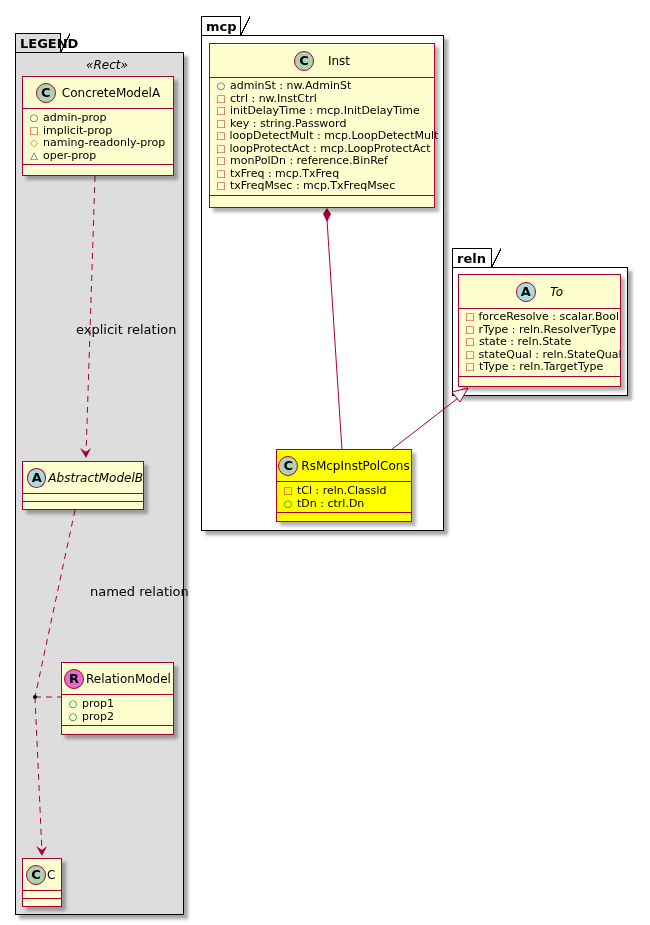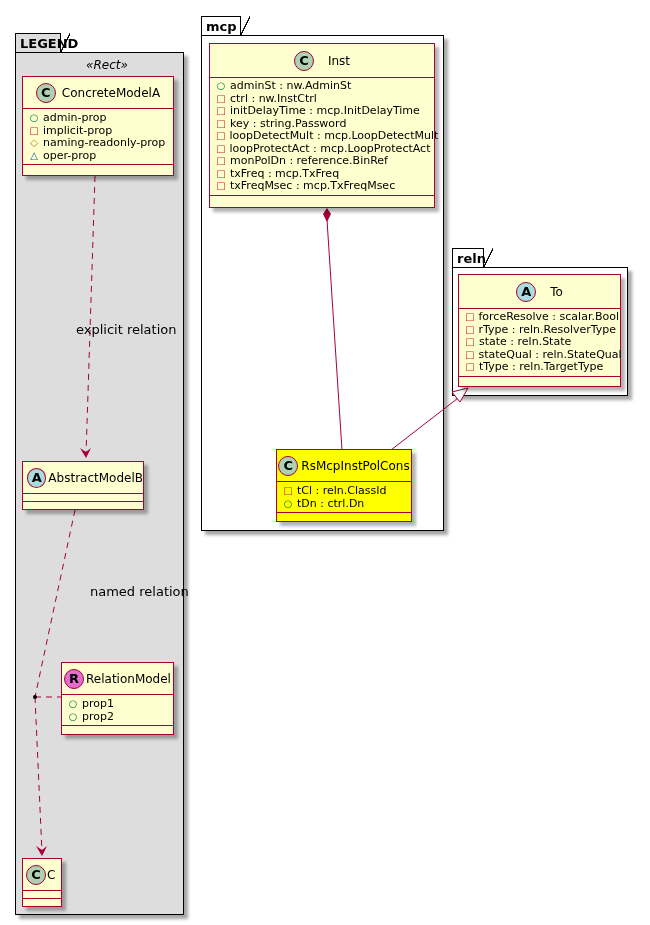--- a/index.html
+++ b/index.html
@@ -17,21 +17,21 @@
   .cls.hl { background:#ffff00; }
   .cls .hdr { display:flex; align-items:center; justify-content:center; border-bottom:1.5px solid #a80036;
               box-sizing:border-box; }
   .cls .circ { width:20px; height:20px; border-radius:50%; border:1px solid #a80036; display:flex;
                align-items:center; justify-content:center; font-weight:bold; font-size:13px; margin-right:6px;
                box-sizing:border-box; }
   .circ.c { background:#add1b2; }
   .circ.a { background:#a9dcdf; }
   .circ.r { background:#e36ccf; }
   .cls .name { font-size:12px; }
-  .cls .name.it { }
+  .cls .name.it { font-style:italic; }
   .cls .attrs { padding:3px 6px 2px 6px; border-bottom:1.5px solid #a80036; line-height:12.5px; }
   .attr { display:flex; align-items:center; white-space:nowrap; }
   .vis { width:10px; display:inline-block; margin-right:4px; font-size:10px; text-align:center; }
   .vis.pub { color:#038048; }
   .vis.priv { color:#c82930; }
   .vis.prot { color:#b38d22; }
   .vis.pkg { color:#1963a0; }
   .lbl { position:absolute; font-size:13px; color:#000000; white-space:nowrap; }
   svg.edges { position:absolute; left:0; top:0; }
 </style>
@@ -42,21 +42,21 @@
   <span>LEGEND</span>
 </div>
 <div class="pkg-body" style="left:15px;top:52px;width:169px;height:863px;background:#dddddd;"></div>
 <div class="lbl" style="left:86px;top:58px;font-style:italic;font-size:12px;">«Rect»</div>
 
 <div class="pkg-tab white" style="left:201px;top:16px;width:40px;">
   <span>mcp</span>
 </div>
 <div class="pkg-body" style="left:201px;top:35px;width:243px;height:496px;background:#fff;"></div>
 
-<div class="pkg-tab white" style="left:452px;top:248px;width:32px;">
+<div class="pkg-tab white" style="left:452px;top:248px;width:40px;">
   <span>reln</span>
 </div>
 <div class="pkg-body" style="left:452px;top:267px;width:176px;height:129px;background:#fff;"></div>
 
 <svg class="edges" width="650" height="925">
   <line x1="95" y1="176" x2="86" y2="455" stroke="#a80036" stroke-width="1" stroke-dasharray="6,5"></line>
   <path d="M80,448 L86,458 L91,448 L86,452 Z" fill="#a80036"></path>
   <line x1="75" y1="510" x2="35" y2="697" stroke="#a80036" stroke-width="1" stroke-dasharray="6,5"></line>
   <line x1="35" y1="697" x2="42" y2="853" stroke="#a80036" stroke-width="1" stroke-dasharray="6,5"></line>
   <path d="M36,846 L42,856 L47,846 L42,850 Z" fill="#a80036"></path>

